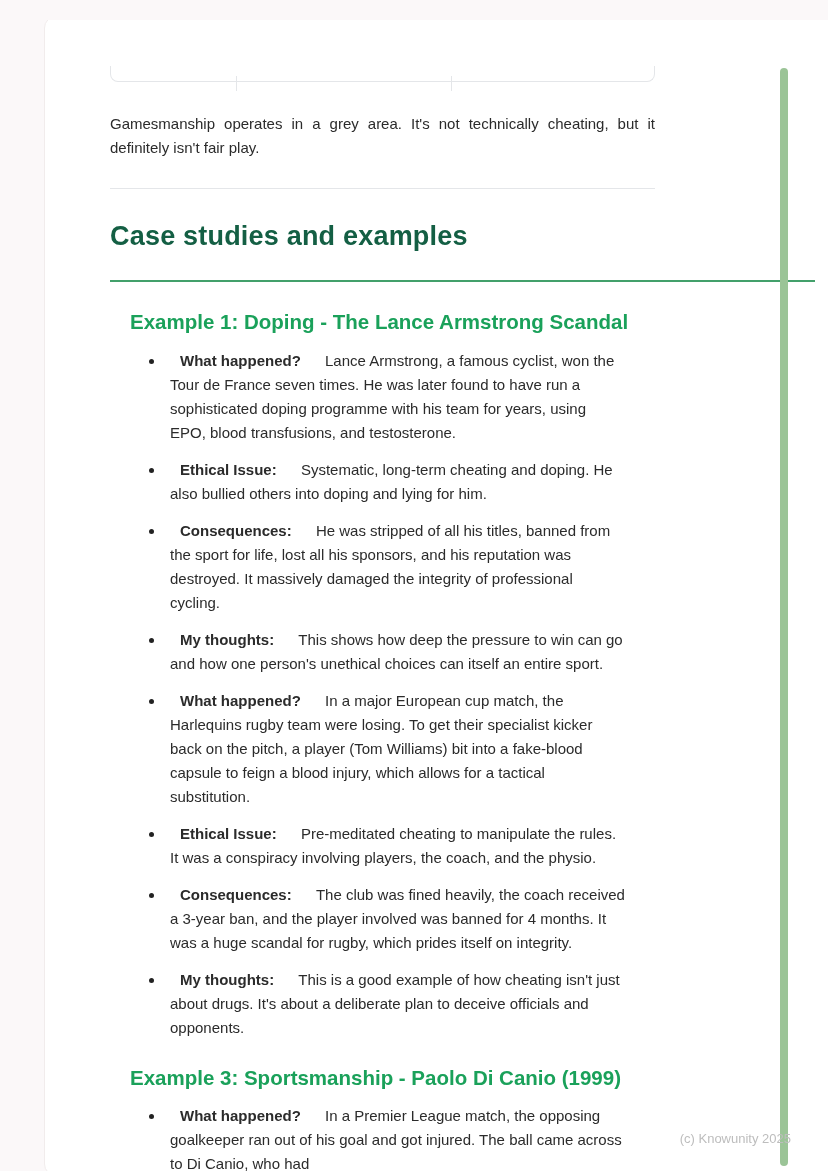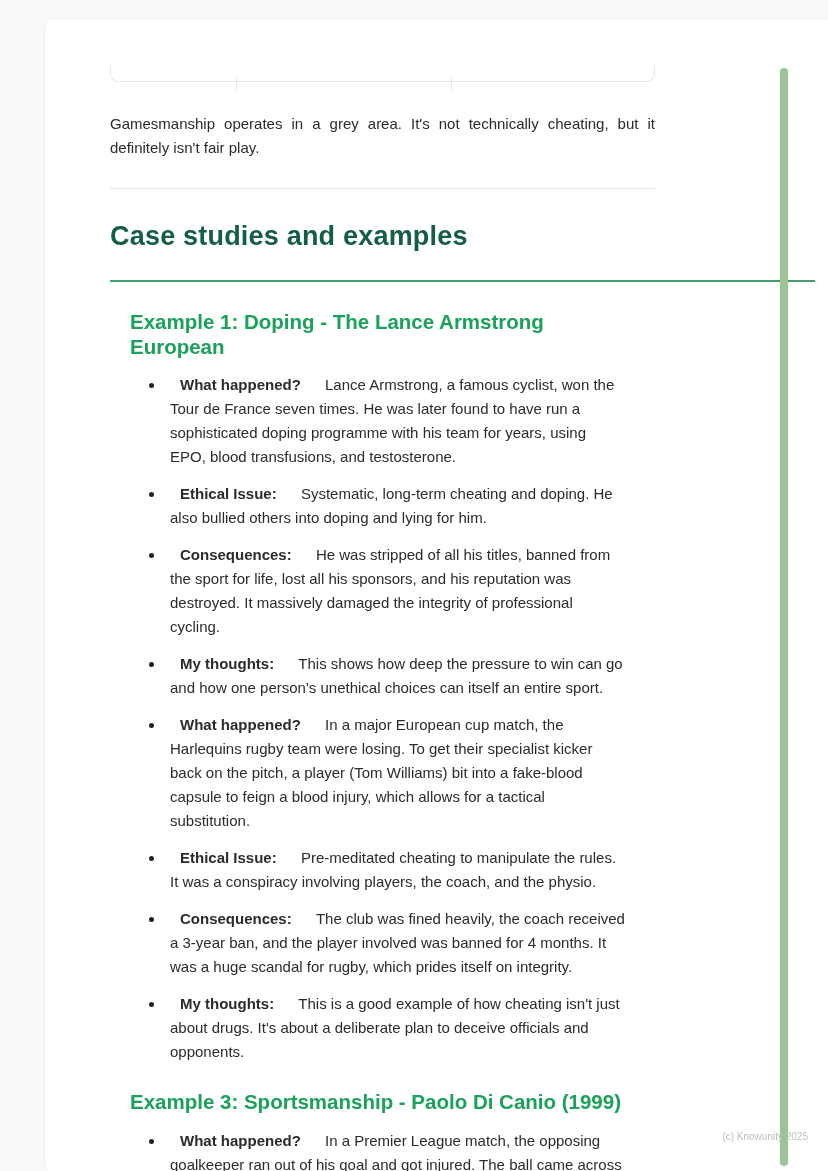--- a/index.html
+++ b/index.html
@@ -103,22 +103,22 @@
   .scrollbar-thumb{
     position:absolute;
     left:750px; top:38px;
     width:8px; height:1098px;
     border-radius:4px;
     background:var(--bar-green);
     z-index:2;
   }
   .watermark{
     position:absolute;
-    top:1101px; right:30px;
-    font-size:10px;
+    top:1101px; right:47px;
+    font-size:13px;
     color:var(--watermark);
     z-index:3;
   }
 </style>
 </head>
 <body>
 
 <div class="card"></div>
 
 <div class="content">
@@ -129,21 +129,21 @@
   </div>
 
   <p class="intro">Gamesmanship operates in a grey area. It's not technically cheating, but it definitely isn't fair play.</p>
 
   <div class="divider"></div>
 
   <h2 class="section-title">Case studies and examples</h2>
 
   <div>
   <section class="example">
-    <h3 class="example-title">Example 1: Doping - The Lance Armstrong European</h3>
+    <h3 class="example-title">Example 1: Doping - The Lance Armstrong Scandal</h3>
     <ul class="points">
   <li class="point"><span class="pt-label">What happened?</span> <span class="pt-text">Lance Armstrong, a famous cyclist, won the Tour de France seven times. He was later found to have run a sophisticated doping programme with his team for years, using EPO, blood transfusions, and testosterone.</span></li>
 
   <li class="point"><span class="pt-label">Ethical Issue:</span> <span class="pt-text">Systematic, long-term cheating and doping. He also bullied others into doping and lying for him.</span></li>
 
   <li class="point"><span class="pt-label">Consequences:</span> <span class="pt-text">He was stripped of all his titles, banned from the sport for life, lost all his sponsors, and his reputation was destroyed. It massively damaged the integrity of professional cycling.</span></li>
 
   <li class="point"><span class="pt-label">My thoughts:</span> <span class="pt-text">This shows how deep the pressure to win can go and how one person's unethical choices can itself an entire sport.</span></li>
 </ul>
   </section>

